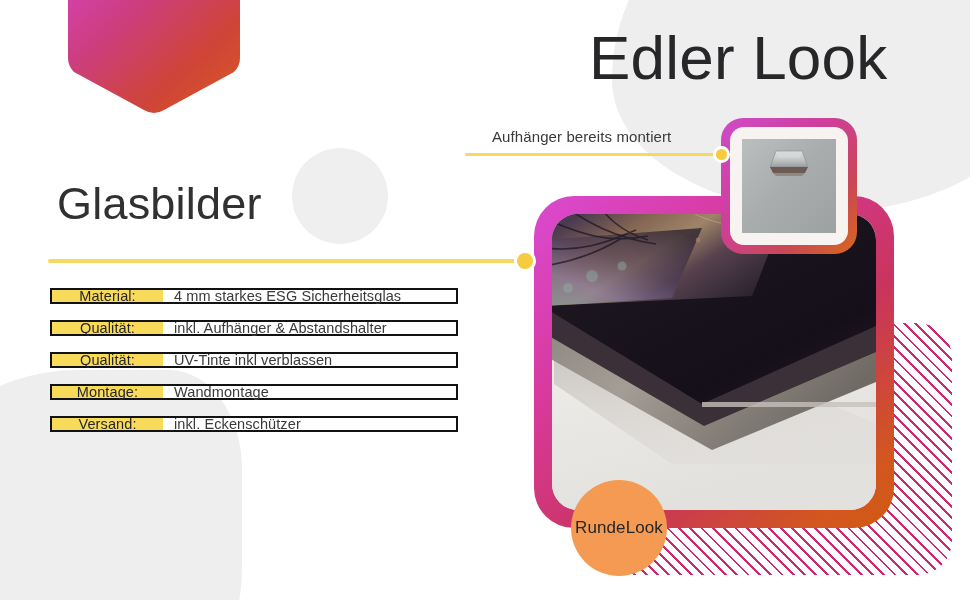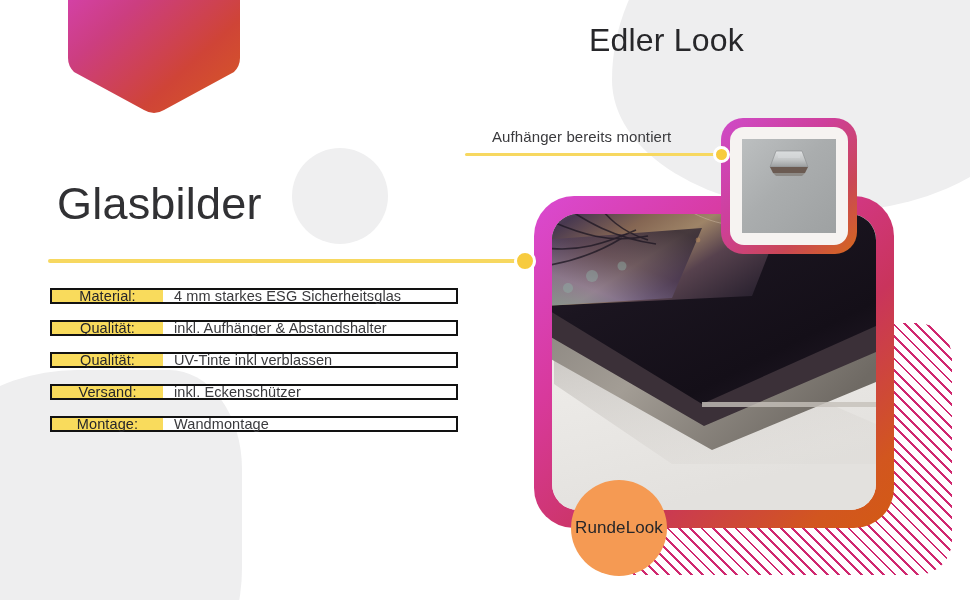--- a/index.html
+++ b/index.html
@@ -29,21 +29,21 @@
   }
 
   
   .badge{
     position:absolute;left:68px;top:-14px;width:172px;height:130px;z-index:5;
   }
 
   
   .edler-look{
     position:absolute;left:589px;top:22px;z-index:6;
-    font-size:32px;font-weight:400;letter-spacing:.2px;color:#27272a;
+    font-size:62px;font-weight:400;letter-spacing:.2px;color:#27272a;
     white-space:nowrap;
   }
   .glasbilder{
     position:absolute;left:57px;top:178px;z-index:6;
     font-size:45px;font-weight:300;letter-spacing:.2px;color:#313134;
     white-space:nowrap;
   }
 
   
   .conn-line{position:absolute;height:4px;background:#F7D860;border-radius:2px;z-index:7;}
@@ -169,26 +169,26 @@
     </div>
     <div class="spec-row">
       <div class="spec-key">Qualität:</div>
       <div class="spec-val">inkl. Aufhänger &amp; Abstandshalter</div>
     </div>
     <div class="spec-row">
       <div class="spec-key">Qualität:</div>
       <div class="spec-val">UV-Tinte inkl verblassen</div>
     </div>
     <div class="spec-row">
+      <div class="spec-key">Montage:</div>
+      <div class="spec-val">Wandmontage</div>
+    </div>
+    <div class="spec-row">
       <div class="spec-key">Versand:</div>
       <div class="spec-val">inkl. Eckenschützer</div>
-    </div>
-    <div class="spec-row">
-      <div class="spec-key">Montage:</div>
-      <div class="spec-val">Wandmontage</div>
     </div>
   </div>
 
   <div class="stripes"></div>
 
   <div class="frame">
     <div class="frame-inner">
       <svg class="photo" viewBox="0 0 324 296" preserveAspectRatio="xMidYMid slice">
         <defs>
           <linearGradient id="tabletop" x1="0" y1="0" x2="0.3" y2="1">

